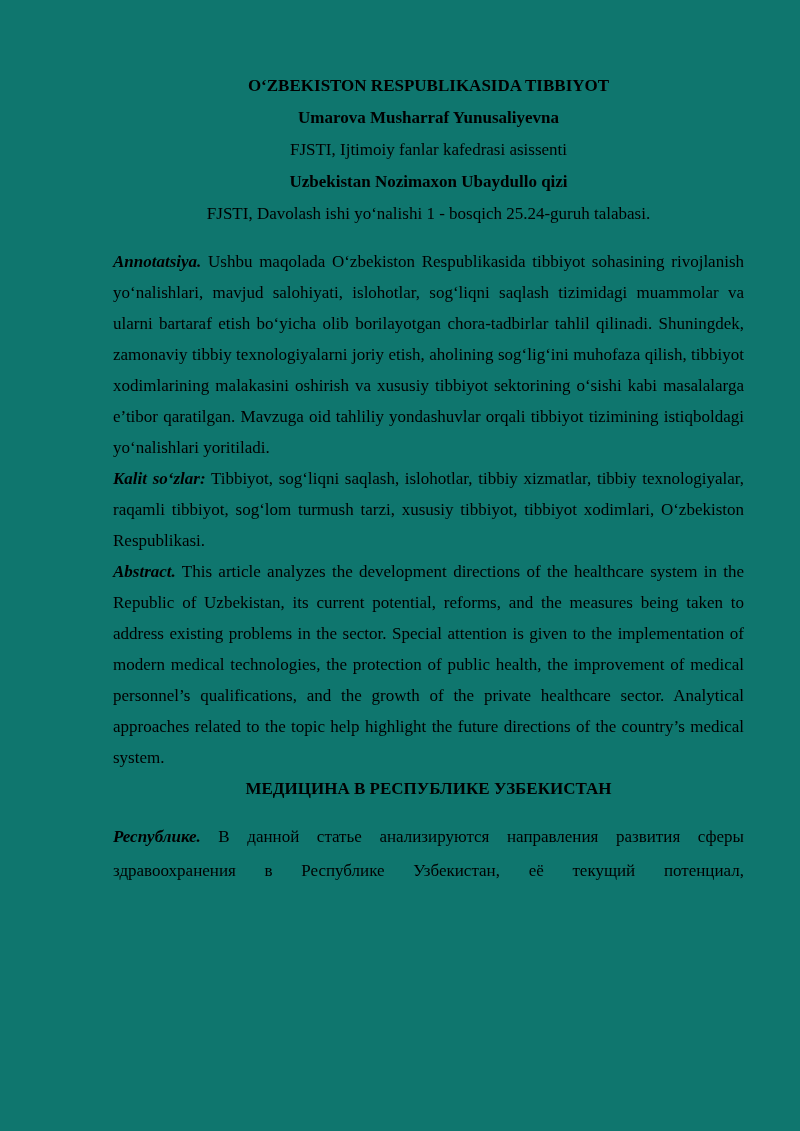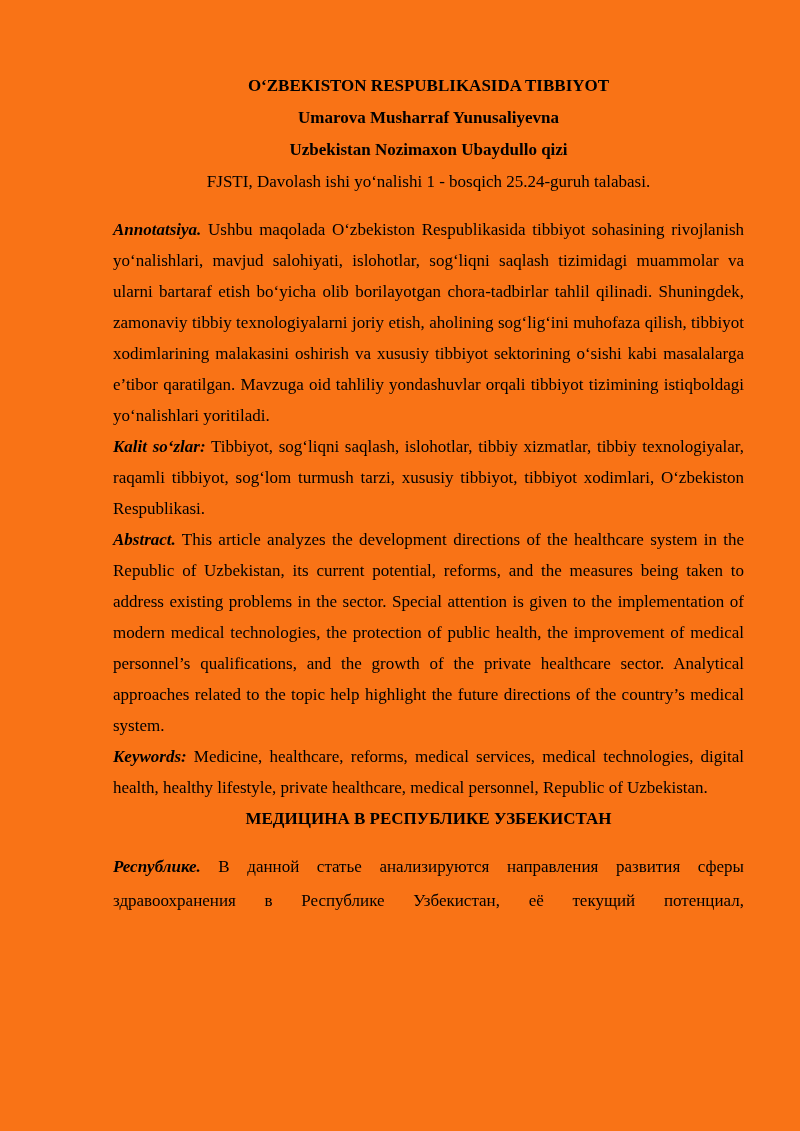--- a/index.html
+++ b/index.html
@@ -3,21 +3,21 @@
 <meta charset="utf-8">
 <style>
   * { margin: 0; padding: 0; box-sizing: border-box; }
   html, body { background: #ffffff; }
 
   .page {
     position: relative;
     width: 800px;
     height: 1131px;
     margin: 0 auto;
-    background: #f97316;
+    background: #0f766e;
     color: #000000;
     overflow: hidden;
     padding: 70px 56px 0 113px;
     font-family: "Liberation Serif", "DejaVu Serif", serif;
     font-size: 17px;
   }
 
   .header-block p { line-height: 32px; text-align: center; }
   .bold { font-weight: bold; }
 
@@ -47,44 +47,41 @@
   }
 </style>
 </head>
 <body>
 
 <div class="page">
 
   <div class="header-block">
     <p class="bold">O‘ZBEKISTON RESPUBLIKASIDA TIBBIYOT</p>
     <p class="bold">Umarova Musharraf Yunusaliyevna</p>
+    <p>FJSTI, Ijtimoiy fanlar kafedrasi asissenti</p>
     <p class="bold">Uzbekistan Nozimaxon Ubaydullo qizi</p>
     <p>FJSTI, Davolash ishi yo‘nalishi 1 - bosqich 25.24-guruh talabasi.</p>
   </div>
 
   <div class="section">
     <p class="body-para first-after-header">
       <span class="lead">Annotatsiya.</span>
       <span>Ushbu maqolada O‘zbekiston Respublikasida tibbiyot sohasining rivojlanish yo‘nalishlari, mavjud salohiyati, islohotlar, sog‘liqni saqlash tizimidagi muammolar va ularni bartaraf etish bo‘yicha olib borilayotgan chora-tadbirlar tahlil qilinadi. Shuningdek, zamonaviy tibbiy texnologiyalarni joriy etish, aholining sog‘lig‘ini muhofaza qilish, tibbiyot xodimlarining malakasini oshirish va xususiy tibbiyot sektorining o‘sishi kabi masalalarga e’tibor qaratilgan. Mavzuga oid tahliliy yondashuvlar orqali tibbiyot tizimining istiqboldagi yo‘nalishlari yoritiladi.</span>
     </p>
     <p class="body-para">
       <span class="lead">Kalit so‘zlar:</span>
       <span>Tibbiyot, sog‘liqni saqlash, islohotlar, tibbiy xizmatlar, tibbiy texnologiyalar, raqamli tibbiyot, sog‘lom turmush tarzi, xususiy tibbiyot, tibbiyot xodimlari, O‘zbekiston Respublikasi.</span>
     </p>
   </div>
 
   <div class="section">
     <p class="body-para">
       <span class="lead">Abstract.</span>
       <span>This article analyzes the development directions of the healthcare system in the Republic of Uzbekistan, its current potential, reforms, and the measures being taken to address existing problems in the sector. Special attention is given to the implementation of modern medical technologies, the protection of public health, the improvement of medical personnel’s qualifications, and the growth of the private healthcare sector. Analytical approaches related to the topic help highlight the future directions of the country’s medical system.</span>
     </p>
-    <p class="body-para">
-      <span class="lead">Keywords:</span>
-      <span>Medicine, healthcare, reforms, medical services, medical technologies, digital health, healthy lifestyle, private healthcare, medical personnel, Republic of Uzbekistan.</span>
-    </p>
   </div>
 
   <div class="section">
     <p class="section-heading ru">МЕДИЦИНА В РЕСПУБЛИКЕ УЗБЕКИСТАН</p>
     <p class="body-para ru-para">
       <span class="lead">Республике.</span>
       <span>В данной статье анализируются направления развития сферы здравоохранения в Республике Узбекистан, её текущий потенциал,</span>
     </p>
   </div>
 

